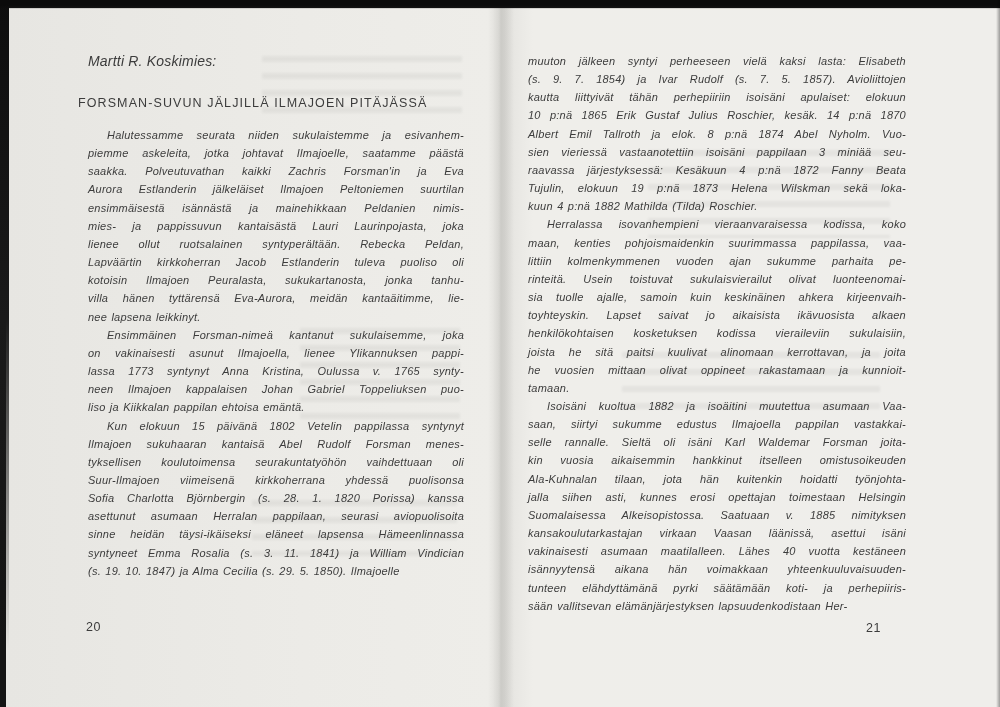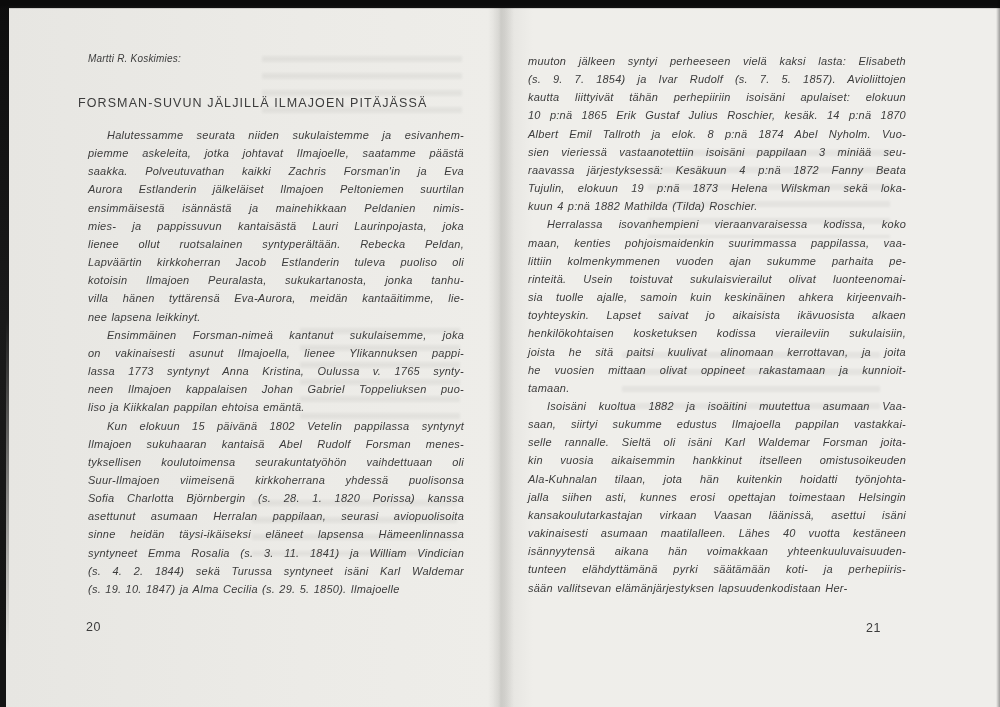--- a/index.html
+++ b/index.html
@@ -35,21 +35,21 @@
     background:linear-gradient(270deg,rgba(0,0,0,.35),rgba(0,0,0,0));
   }
   
   .gutter{
     position:absolute;left:488px;top:8px;width:26px;height:699px;
     background:linear-gradient(90deg,rgba(0,0,0,0) 0%,rgba(60,60,55,.10) 42%,rgba(60,60,55,.16) 50%,rgba(0,0,0,0) 100%);
   }
   
   .author{
     position:absolute;left:88px;top:53px;width:376px;
-    font-style:italic;font-size:10px;letter-spacing:.2px;
+    font-style:italic;font-size:14px;letter-spacing:.2px;
   }
   .title{
     position:absolute;left:78px;top:96px;width:396px;
     text-align:left;font-size:12.5px;letter-spacing:1.1px;
     white-space:nowrap;
   }
   .body-left{
     position:absolute;left:88px;top:126px;width:376px;
   }
   .body-right{
@@ -123,21 +123,20 @@
       </div>
       <div class="paragraph">
         <div class="line first-indent">Kun elokuun 15 päivänä 1802 Vetelin pappilassa syntynyt</div>
         <div class="line">Ilmajoen sukuhaaran kantaisä Abel Rudolf Forsman menes-</div>
         <div class="line">tyksellisen koulutoimensa seurakuntatyöhön vaihdettuaan oli</div>
         <div class="line">Suur-Ilmajoen viimeisenä kirkkoherrana yhdessä puolisonsa</div>
         <div class="line">Sofia Charlotta Björnbergin (s. 28. 1. 1820 Porissa) kanssa</div>
         <div class="line">asettunut asumaan Herralan pappilaan, seurasi aviopuolisoita</div>
         <div class="line">sinne heidän täysi-ikäiseksi eläneet lapsensa Hämeenlinnassa</div>
         <div class="line">syntyneet Emma Rosalia (s. 3. 11. 1841) ja William Vindician</div>
-        <div class="line">(s. 4. 2. 1844) sekä Turussa syntyneet isäni Karl Waldemar</div>
         <div class="line last">(s. 19. 10. 1847) ja Alma Cecilia (s. 29. 5. 1850). Ilmajoelle</div>
       </div>
     </div>
   <div class="pagenum pagenum-left">20</div>
 
   <div class="body-right">
       <div class="paragraph">
         <div class="line">muuton jälkeen syntyi perheeseen vielä kaksi lasta: Elisabeth</div>
         <div class="line">(s. 9. 7. 1854) ja Ivar Rudolf (s. 7. 5. 1857). Avioliittojen</div>
         <div class="line">kautta liittyivät tähän perhepiiriin isoisäni apulaiset: elokuun</div>
@@ -160,20 +159,21 @@
         <div class="line">he vuosien mittaan olivat oppineet rakastamaan ja kunnioit-</div>
         <div class="line last">tamaan.</div>
       </div>
       <div class="paragraph">
         <div class="line first-indent">Isoisäni kuoltua 1882 ja isoäitini muutettua asumaan Vaa-</div>
         <div class="line">saan, siirtyi sukumme edustus Ilmajoella pappilan vastakkai-</div>
         <div class="line">selle rannalle. Sieltä oli isäni Karl Waldemar Forsman joita-</div>
         <div class="line">kin vuosia aikaisemmin hankkinut itselleen omistusoikeuden</div>
         <div class="line">Ala-Kuhnalan tilaan, jota hän kuitenkin hoidatti työnjohta-</div>
         <div class="line">jalla siihen asti, kunnes erosi opettajan toimestaan Helsingin</div>
+        <div class="line">Suomalaisessa Alkeisopistossa. Saatuaan v. 1885 nimityksen</div>
         <div class="line">kansakoulutarkastajan virkaan Vaasan läänissä, asettui isäni</div>
         <div class="line">vakinaisesti asumaan maatilalleen. Lähes 40 vuotta kestäneen</div>
         <div class="line">isännyytensä aikana hän voimakkaan yhteenkuuluvaisuuden-</div>
         <div class="line">tunteen elähdyttämänä pyrki säätämään koti- ja perhepiiris-</div>
         <div class="line last">sään vallitsevan elämänjärjestyksen lapsuudenkodistaan Her-</div>
       </div>
     </div>
   <div class="pagenum pagenum-right">21</div>
 
   <div class="gutter"></div>

